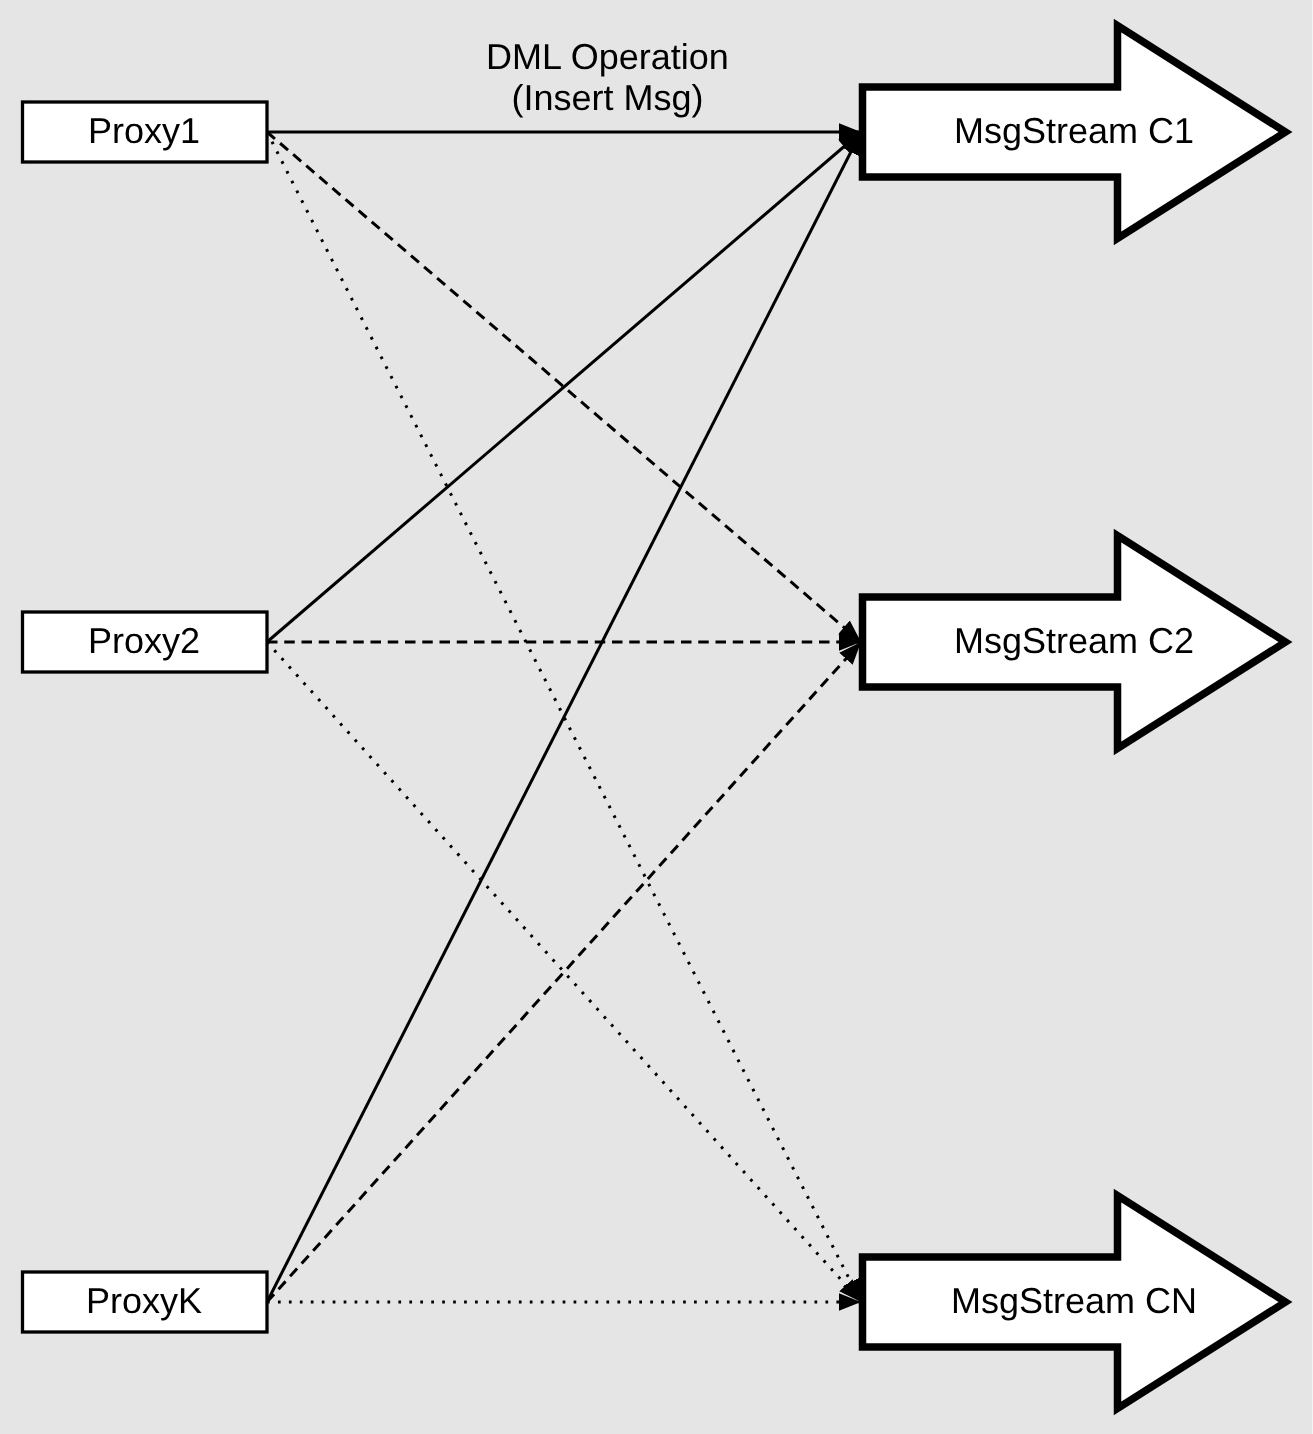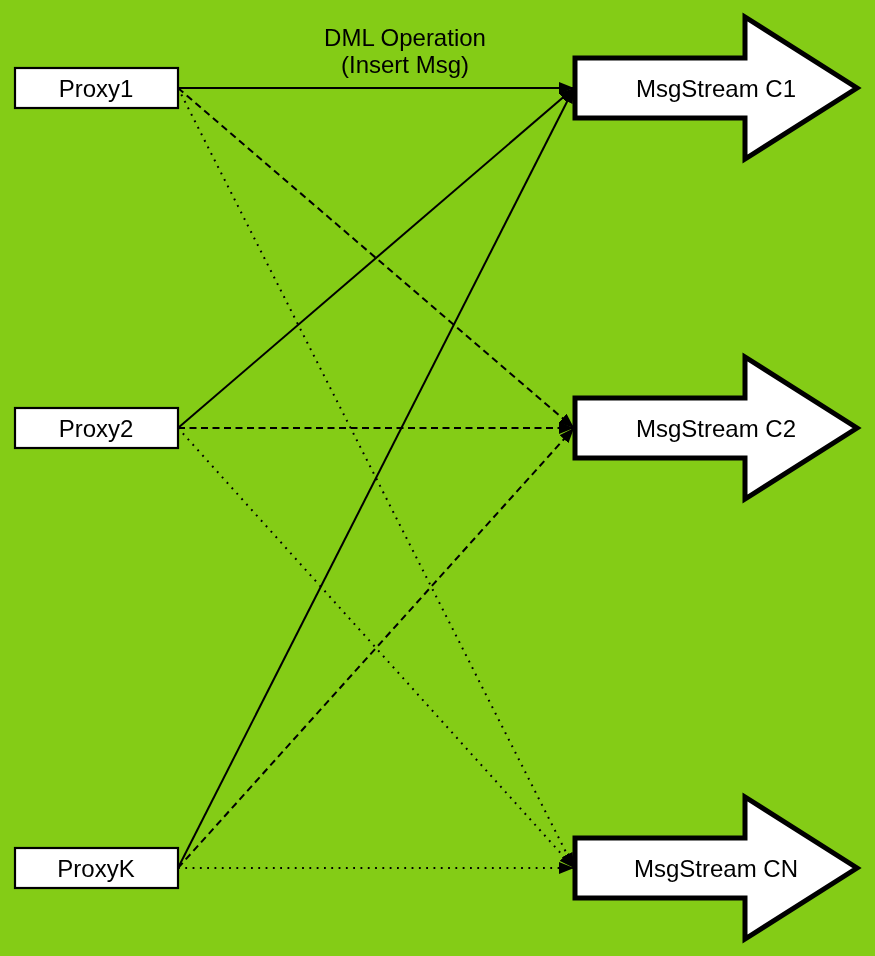--- a/index.html
+++ b/index.html
@@ -4,21 +4,21 @@
 <style>
   html, body {
     margin: 0;
     padding: 0;
     background: #ffffff;
   }
   .canvas {
     position: relative;
     width: 875px;
     height: 956px;
-    background: #84cc16;
+    background: #e5e5e5;
     overflow: hidden;
     font-family: "Liberation Sans", sans-serif;
   }
   svg { display: block; }
   text {
     font-family: "Liberation Sans", sans-serif;
     fill: #000000;
   }
   .node-label  { font-size: 24px; }
   .title-label { font-size: 24px; }

